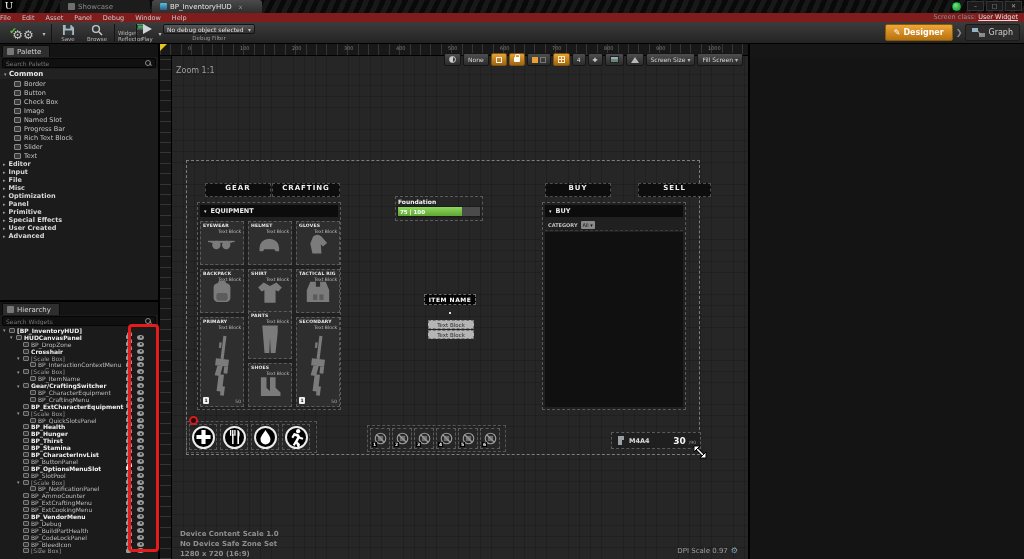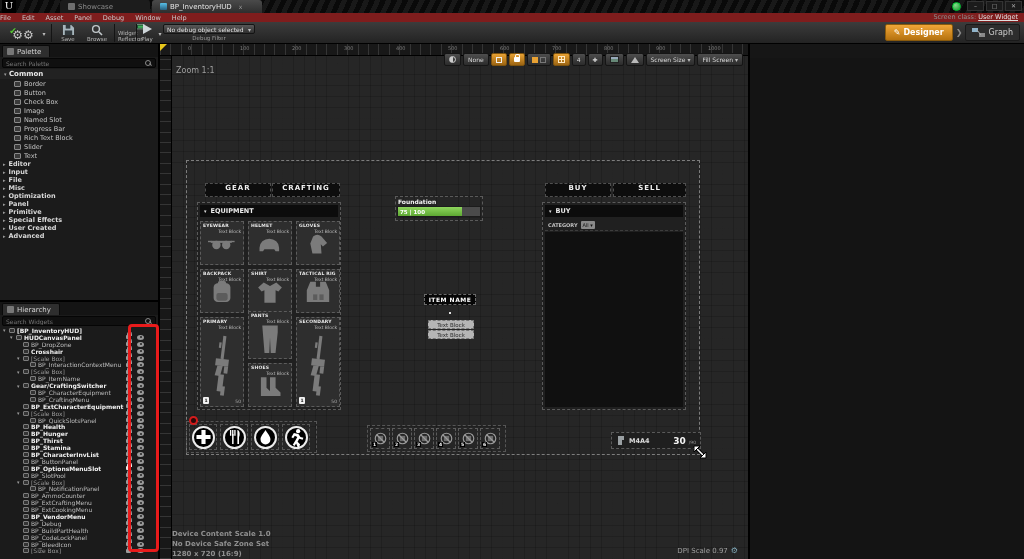--- a/index.html
+++ b/index.html
@@ -166,21 +166,21 @@
     display:flex; align-items:center; justify-content:center; }
   .qnum { position:absolute; left:1px; bottom:1px; background:#000; color:#fff; font-size:4.5px; line-height:5px;
     padding:0 1px; font-weight:bold; }
 
   #ammo-bar { position:absolute; left:451px; top:388px; width:90px; height:17px; background:#1f1f1f;
     border:1px dashed #5a5a5a; display:flex; align-items:center; padding:0 4px; gap:3px; }
   #ammo-weapon { font-size:6.5px; color:#dcdcdc; font-weight:bold; }
   #ammo-count { margin-left:auto; font-size:9px; color:#f4f4f4; font-weight:bold; }
   #ammo-reserve { font-size:4.5px; color:#999; align-self:flex-end; margin-bottom:3px; }
 
-  .status-line { position:absolute; left:12px; font-size:7px; font-weight:bold; color:#8f8f8f; }
+  .status-line { position:absolute; left:20px; font-size:7px; font-weight:bold; color:#8f8f8f; }
   #dpi-label { position:absolute; right:10px; top:502px; font-size:7px; color:#9f9f9f; display:flex; gap:3px; align-items:center; }
   #dpi-gear { color:#7fa6b5; font-size:8px; }
 
   #cursor { position:absolute; left:532px; top:400px; z-index:8; }
 
   
   #details-panel { position:absolute; left:748px; top:44px; width:276px; height:515px; background:#161616; border-left:2px solid #000; }
   #details-tabstrip { height:14px; background:#101010; display:flex; align-items:flex-end; padding-left:6px; }
   #details-content { position:absolute; left:0; top:14px; right:0; bottom:0; background:#141414; }
   .dots-ico { width:7px; height:7px; background:
@@ -889,21 +889,21 @@
   </div>
 
   <div id="item-name">ITEM NAME</div>
   <div id="center-dot"></div>
   <div class="preview-block" style="top:276px;">Text Block</div>
   <div class="preview-block" style="top:286px;">Text Block</div>
 
   <div class="hud-tab" style="left:385px;top:139px;width:66px;height:14px;position:absolute;">
       <span>BUY</span>
     </div>
-  <div class="hud-tab" style="left:453px;top:139px;width:73px;height:14px;position:absolute;">
+  <div class="hud-tab" style="left:478px;top:139px;width:73px;height:14px;position:absolute;">
       <span>SELL</span>
     </div>
   <div class="hud-panel" id="buy-panel" style="left:382px;top:158px;width:144px;height:208px;">
     <div class="hud-hdr">
       <span class="tri">▾</span>
         <span>BUY</span>
     </div>
     <div id="buy-cat-row">
       <span id="buy-cat-label">CATEGORY</span>
       <span id="buy-cat-dd"><span>All</span> ▾</span>

